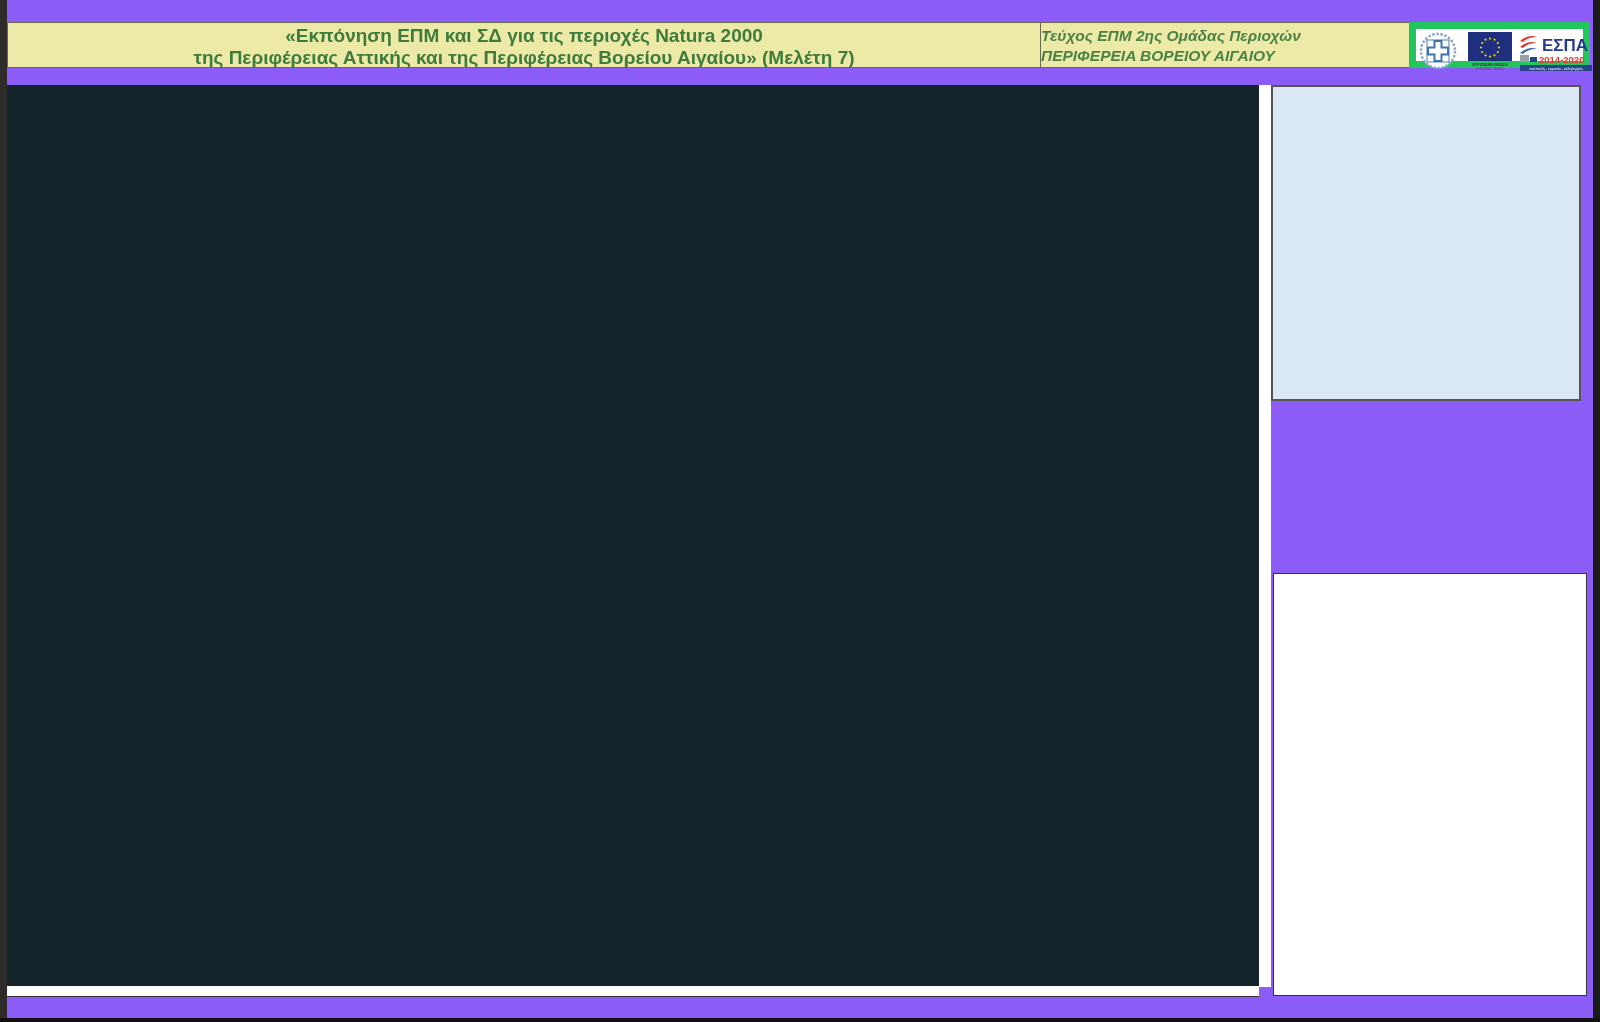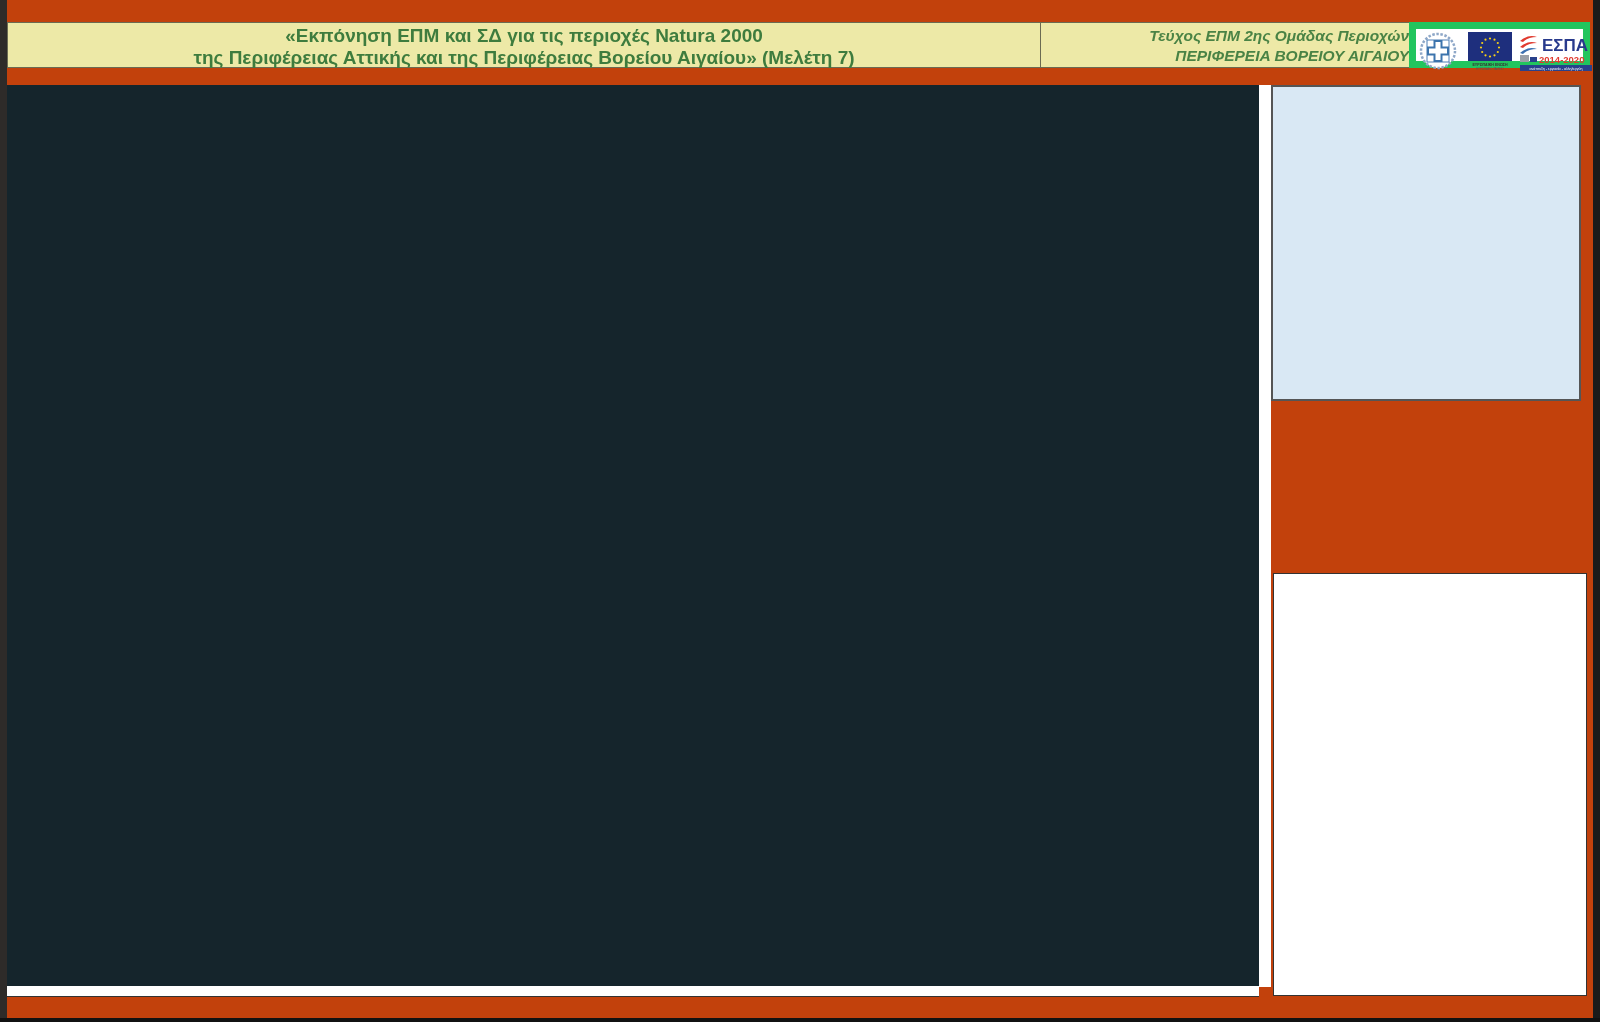--- a/index.html
+++ b/index.html
@@ -1,28 +1,28 @@
 <!DOCTYPE html>
 <html><head>
 <meta charset="utf-8">
 <style>
   html,body{margin:0;padding:0;}
-  #page{position:relative;width:1600px;height:1022px;background:#c2410c;overflow:hidden;font-family:"Liberation Sans",sans-serif;}
+  #page{position:relative;width:1600px;height:1022px;background:#8b5cf6;overflow:hidden;font-family:"Liberation Sans",sans-serif;}
   .abs{position:absolute;}
 </style>
 </head>
 <body>
 <div id="page">
 
   <div class="abs" style="left:0;top:0;width:7px;height:1022px;background:#2e2b29;"></div>
   <div class="abs" style="left:1593px;top:0;width:7px;height:1022px;background:#1a1a1a;"></div>
   <div class="abs" style="left:0;top:1018px;width:1600px;height:4px;background:#111;"></div>
 
   <div class="abs" style="left:7px;top:22px;width:1034px;height:46px;background:#ede9a7;border:1px solid #6b6b52;box-sizing:border-box;text-align:center;color:#3e7c3e;font-weight:bold;font-size:19px;line-height:22px;padding-top:2px;">«Εκπόνηση ΕΠΜ και ΣΔ για τις περιοχές Natura 2000<br>της Περιφέρειας Αττικής και της Περιφέρειας Βορείου Αιγαίου» (Μελέτη 7)</div>
-  <div class="abs" style="left:1040px;top:22px;width:370px;height:46px;background:#ede9a7;border:1px solid #6b6b52;box-sizing:border-box;text-align:right;color:#4a8345;font-weight:bold;font-style:italic;font-size:15.5px;line-height:20px;padding-top:3px;">Τεύχος ΕΠΜ 2ης Ομάδας Περιοχών<br>ΠΕΡΙΦΕΡΕΙΑ ΒΟΡΕΙΟΥ ΑΙΓΑΙΟΥ</div>
+  <div class="abs" style="left:1040px;top:22px;width:370px;height:46px;background:#ede9a7;border:1px solid #6b6b52;box-sizing:border-box;text-align:left;color:#4a8345;font-weight:bold;font-style:italic;font-size:15.5px;line-height:20px;padding-top:3px;">Τεύχος ΕΠΜ 2ης Ομάδας Περιοχών<br>ΠΕΡΙΦΕΡΕΙΑ ΒΟΡΕΙΟΥ ΑΙΓΑΙΟΥ</div>
   <div class="abs" style="left:1409px;top:22px;width:181px;height:46px;background:#fff;border:7px solid #22c55e;box-sizing:border-box;">
     <svg width="179" height="44" viewBox="0 0 179 44">
 
       <g>
         <circle cx="22" cy="22" r="17" fill="#fff" stroke="#8fa8c8" stroke-width="2.5" stroke-dasharray="2.5 1.6"></circle>
         <rect x="11" y="11" width="22" height="22" fill="#fff" stroke="#4d7fb5" stroke-width="1"></rect>
         <rect x="11" y="17.5" width="22" height="9" fill="#3c74ad"></rect>
         <rect x="17.5" y="11" width="9" height="22" fill="#3c74ad"></rect>
         <rect x="19.5" y="13" width="5" height="18" fill="#fff"></rect>
         <rect x="13" y="19.5" width="18" height="5" fill="#fff"></rect>

